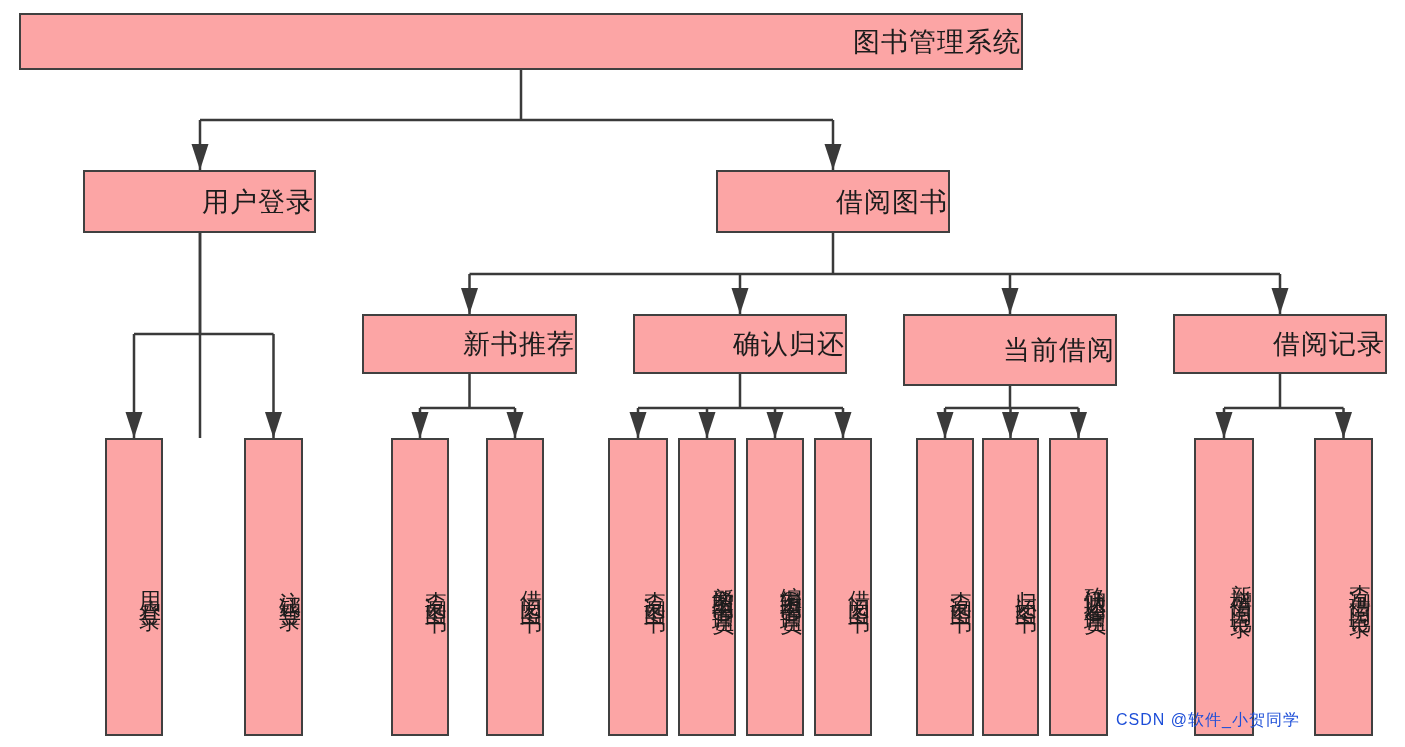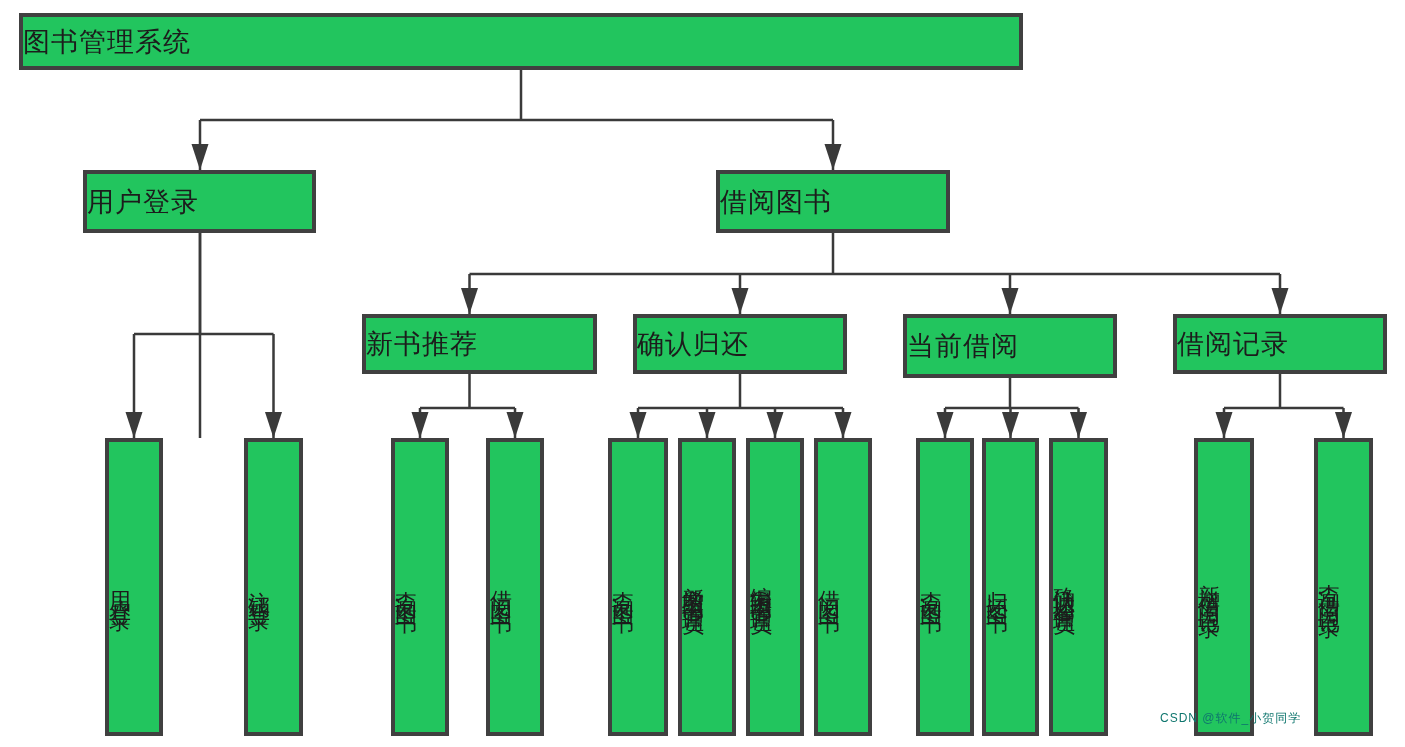--- a/index.html
+++ b/index.html
@@ -5,33 +5,33 @@
   html,body { margin:0; padding:0; background:#ffffff; }
   .stage {
     position:relative; width:1405px; height:747px; overflow:hidden;
     background:#ffffff;
     font-family:"Liberation Sans","DejaVu Sans",sans-serif;
     color:#1c1c1c;
   }
   svg.connectors { position:absolute; left:0; top:0; width:1405px; height:747px; }
   .node {
     position:absolute; box-sizing:border-box;
-    background:#22c55e; border:4px solid #404040;
-    display:flex; align-items:center; justify-content:flex-start;
+    background:#fca5a5; border:2px solid #404040;
+    display:flex; align-items:center; justify-content:flex-end;
   }
   .hlabel { font-size:27px; letter-spacing:1px; white-space:nowrap; }
   .vnode { top:438px; height:298px; }
   .vlabel {
     writing-mode:vertical-rl; text-orientation:upright;
     font-size:22px; line-height:1; letter-spacing:7px;
   }
   .vlabel.tight { letter-spacing:4px; }
   .watermark {
-    position:absolute; left:1160px; top:710px;
-    font-size:12px; letter-spacing:1px; color:#0f766e;
+    position:absolute; left:1116px; top:710px;
+    font-size:16px; letter-spacing:1px; color:#1d4ed8;
     white-space:nowrap; z-index:5;
   }
 </style>
 </head>
 <body>
 
 <div class="stage">
 
   <svg class="connectors" viewBox="0 0 1405 747" xmlns="http://www.w3.org/2000/svg">
     <g stroke="#3a3a3a" stroke-width="2.5" fill="none">
@@ -98,27 +98,27 @@
     <span class="hlabel">图书管理系统</span>
   </div>
 
   <div class="node" style="left:83px; top:170px; width:233px; height:63px">
     <span class="hlabel">用户登录</span>
   </div>
   <div class="node" style="left:716px; top:170px; width:234px; height:63px">
     <span class="hlabel">借阅图书</span>
   </div>
 
-  <div class="node" style="left:362px; top:314px; width:235px; height:60px">
+  <div class="node" style="left:362px; top:314px; width:215px; height:60px">
     <span class="hlabel">新书推荐</span>
   </div>
   <div class="node" style="left:633px; top:314px; width:214px; height:60px">
     <span class="hlabel">确认归还</span>
   </div>
-  <div class="node" style="left:903px; top:314px; width:214px; height:64px">
+  <div class="node" style="left:903px; top:314px; width:214px; height:72px">
     <span class="hlabel">当前借阅</span>
   </div>
   <div class="node" style="left:1173px; top:314px; width:214px; height:60px">
     <span class="hlabel">借阅记录</span>
   </div>
 
   <div class="node vnode" style="left:105px; width:58px">
     <span class="vlabel">用户登录</span>
   </div>
   <div class="node vnode" style="left:244px; width:59px">

